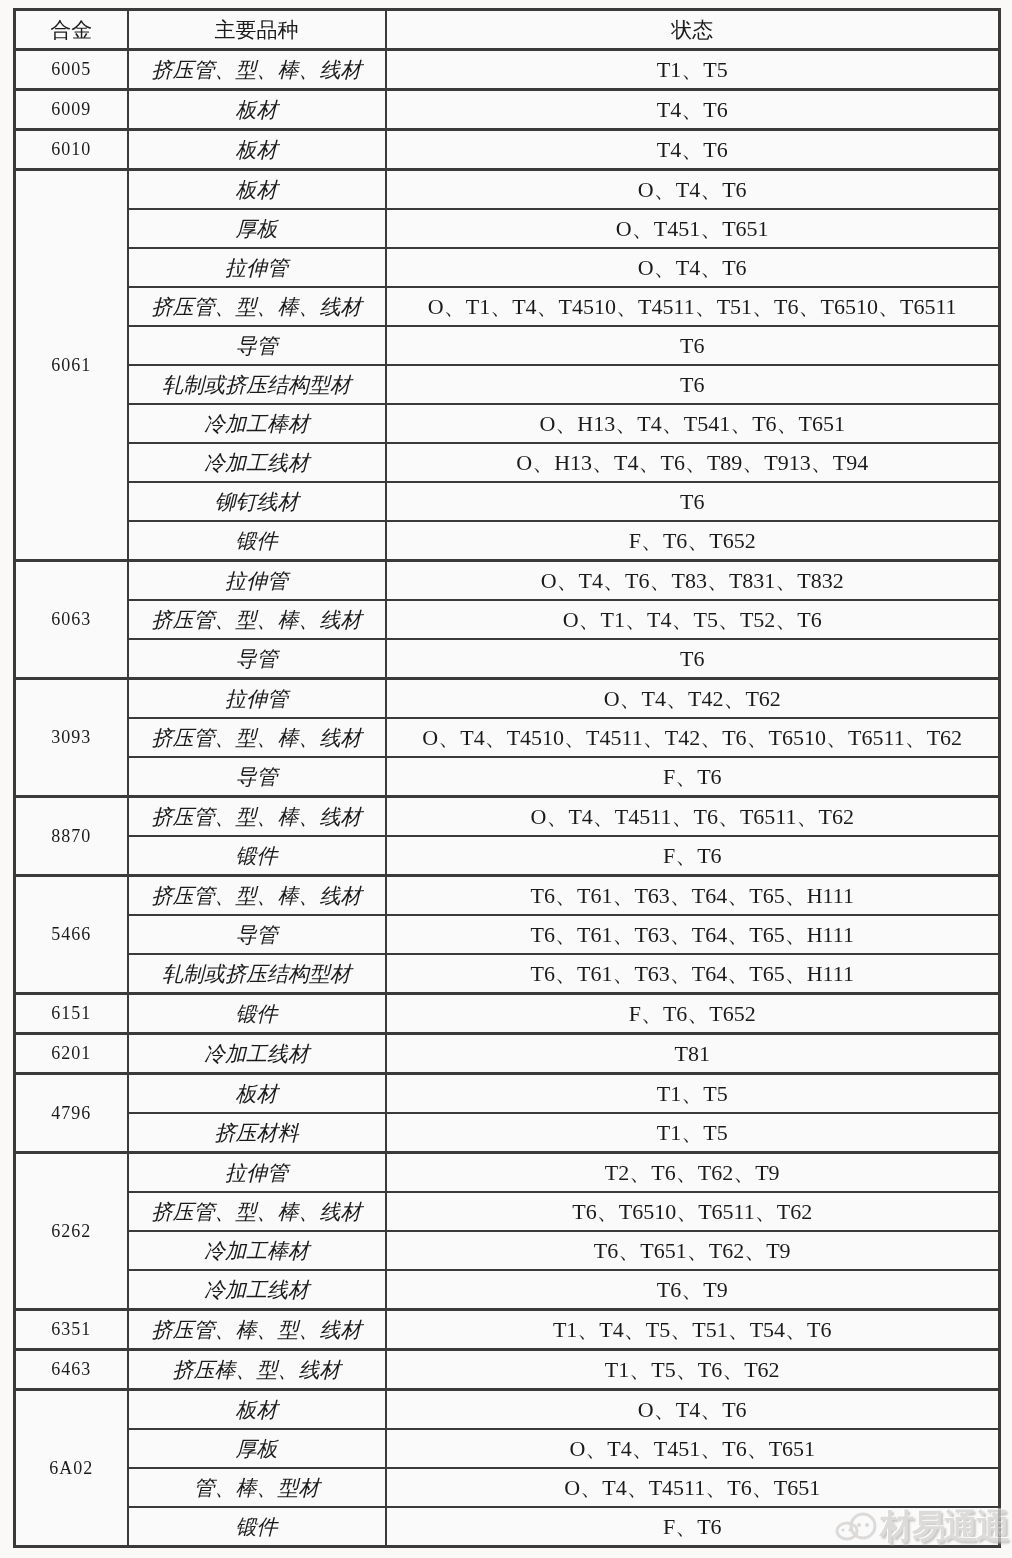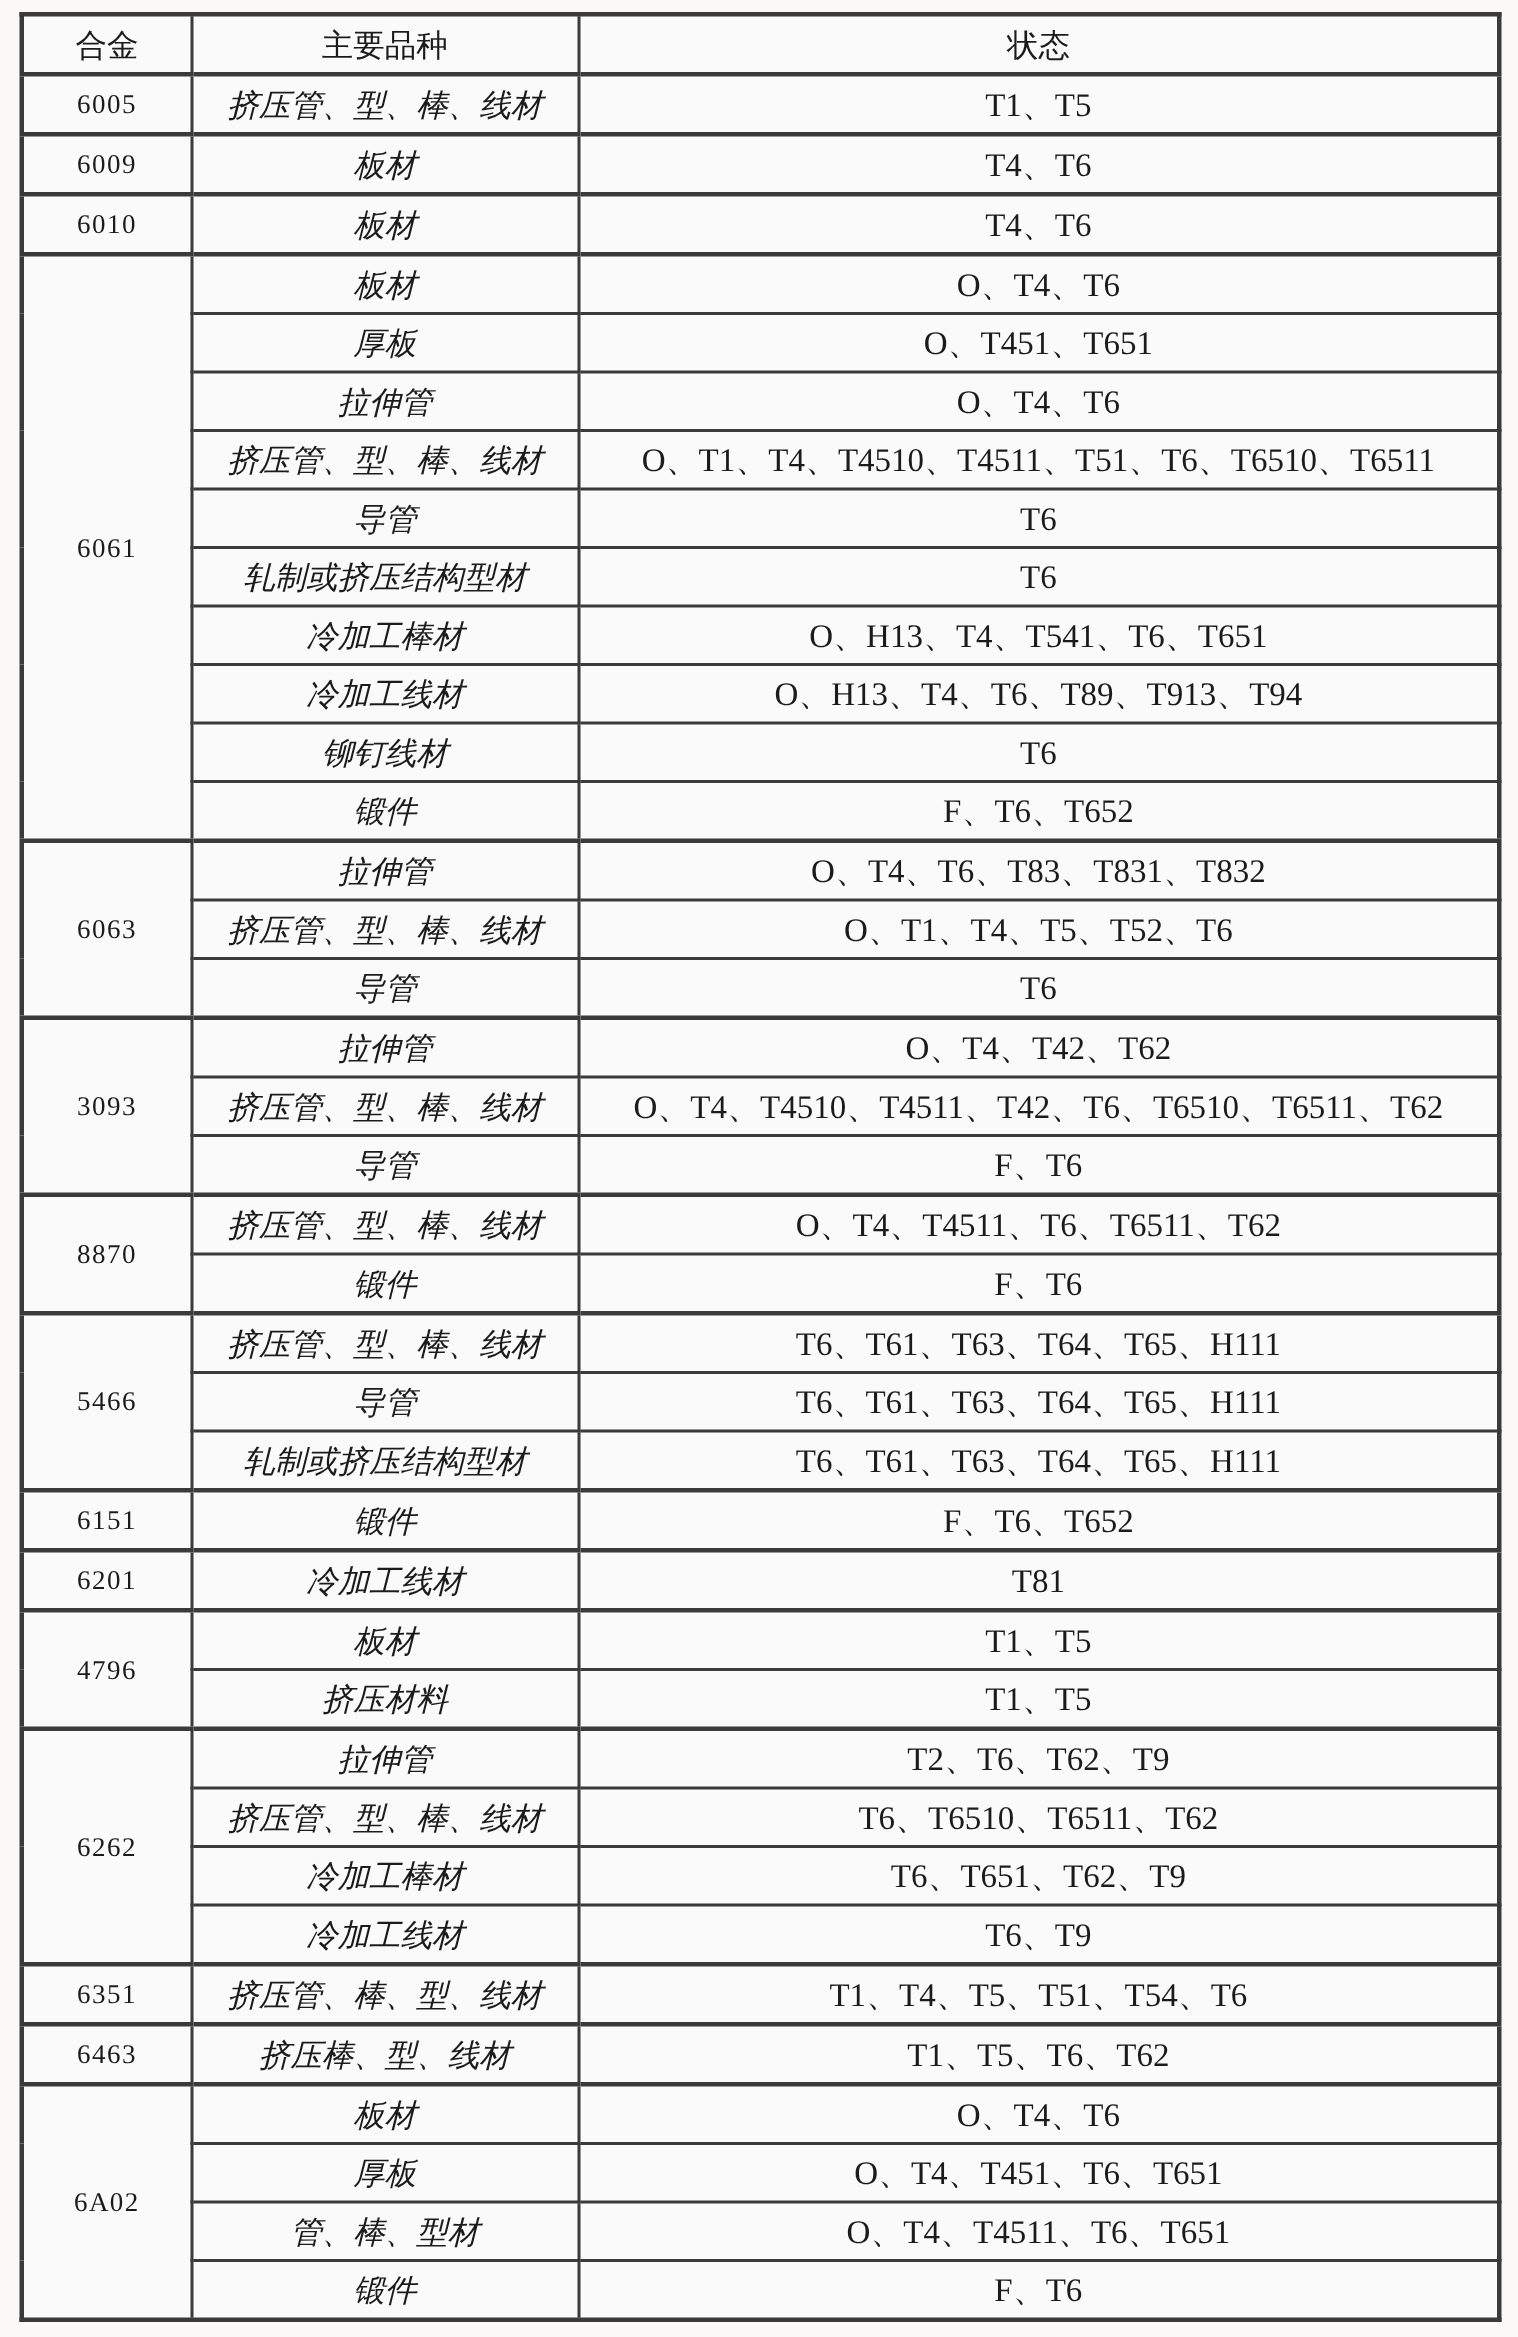--- a/index.html
+++ b/index.html
@@ -258,14 +258,31 @@
           <td class="product-cell">管、棒、型材</td>
           <td class="tempers-cell">O、T4、T4511、T6、T651</td>
         </tr>
         <tr>
           <td class="product-cell">锻件</td>
           <td class="tempers-cell">F、T6</td>
         </tr>
       </tbody>
   </table>
 
+  <div class="watermark">
+    <span class="wm-icon">
+      <svg width="44" height="40" viewBox="0 0 44 40">
+        <g fill="none" stroke="#d3d1ce" stroke-width="3">
+          <ellipse cx="13" cy="24" rx="10" ry="8"></ellipse>
+          <circle cx="29" cy="19" r="12"></circle>
+        </g>
+        <g fill="#cfcdca">
+          <circle cx="9" cy="23" r="1.6"></circle>
+          <circle cx="16" cy="23" r="1.6"></circle>
+          <circle cx="25" cy="18" r="2"></circle>
+          <circle cx="33" cy="18" r="2"></circle>
+        </g>
+      </svg>
+    </span>
+    <span class="wm-text">材易通通</span>
+  </div>
 
 </div>
 
 </body></html>

